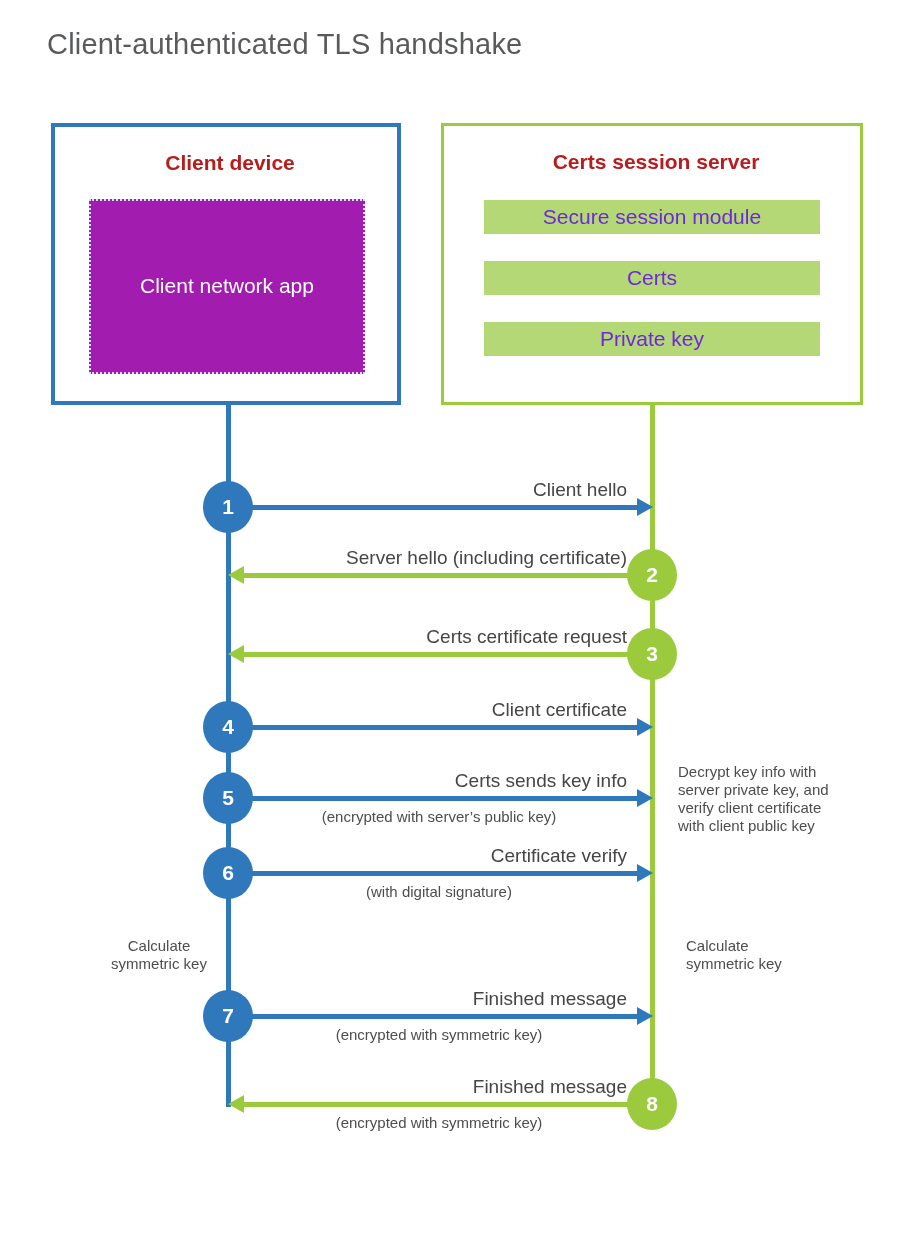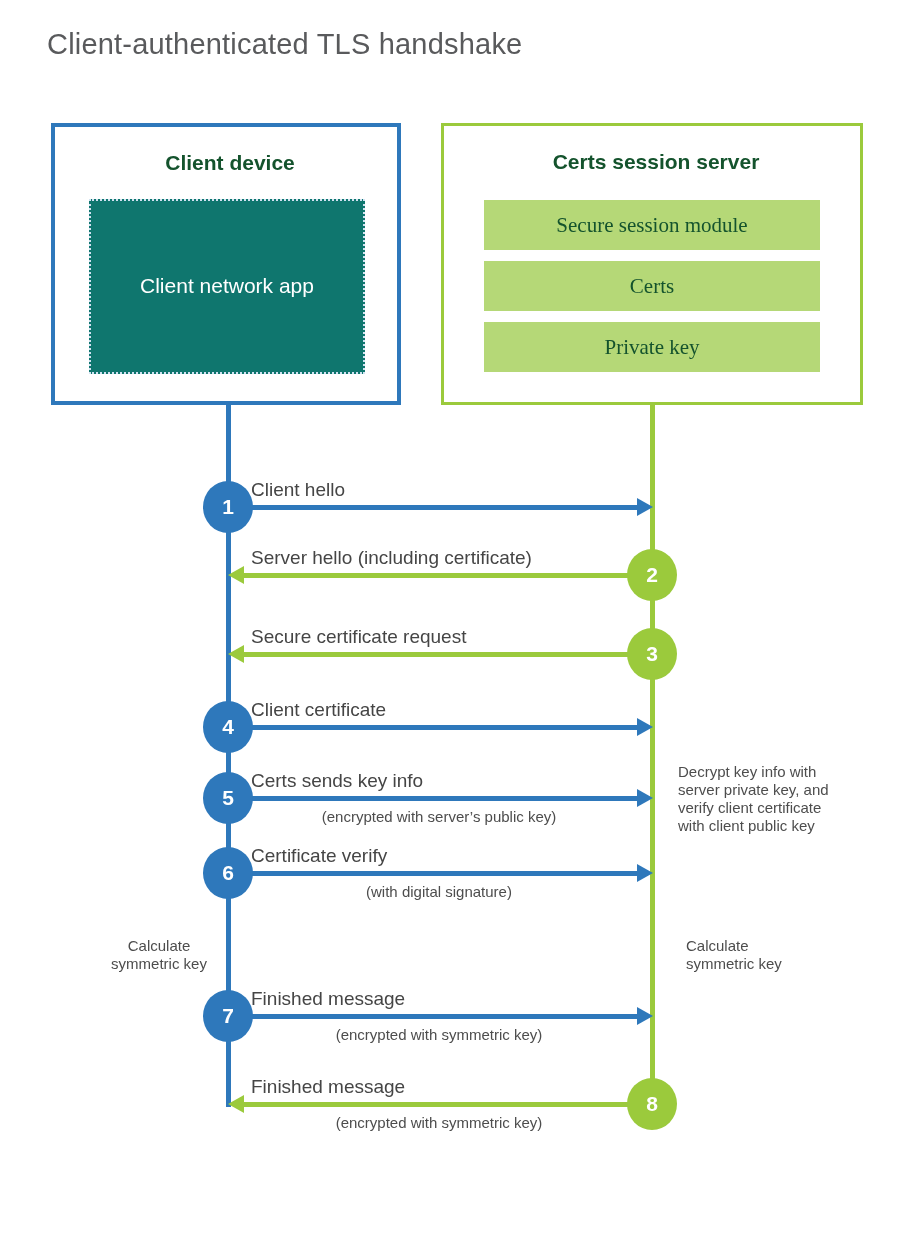--- a/index.html
+++ b/index.html
@@ -10,31 +10,31 @@
   .title{
     position:absolute;left:36px;top:28px;font-size:29px;font-weight:300;
     color:#595a5c;letter-spacing:.2px;
   }
   
   .entity{position:absolute;top:123px;height:282px;box-sizing:border-box;background:#fff;}
   .client-box{left:40px;width:350px;border:4px solid #2e78bb;}
   .server-box{left:430px;width:422px;border:3px solid #9bca3c;}
   .entity-title{
     position:absolute;top:24px;left:0;right:0;text-align:center;
-    font-size:21px;font-weight:700;color:#14532d;padding-left:8px;
+    font-size:21px;font-weight:700;color:#b91c1c;padding-left:8px;
   }
   .app-box{
     position:absolute;left:78px;top:199px;width:276px;height:175px;
-    background:#0f766e;border:2px dotted #d2e2f2;box-sizing:border-box;
+    background:#a21caf;border:2px dotted #d2e2f2;box-sizing:border-box;
     display:flex;align-items:center;justify-content:center;text-align:center;
     color:#ffffff;font-size:21px;line-height:1.45;
   }
   .bar{
-    position:absolute;left:473px;width:336px;height:50px;background:#b5d877;
-    color:#14532d;display:flex;align-items:center;justify-content:center;font-size:21px;font-family:Liberation Serif, serif;
+    position:absolute;left:473px;width:336px;height:34px;background:#b5d877;
+    color:#6d28d9;display:flex;align-items:center;justify-content:center;font-size:21px;
   }
   .bar1{top:200px;} .bar2{top:261px;} .bar3{top:322px;}
   
   .vline{position:absolute;width:5px;top:405px;}
   .vline-blue{left:215px;height:702px;background:#2e78bb;}
   .vline-green{left:639px;height:700px;background:#9bca3c;}
   
   .circle{
     position:absolute;width:50px;height:52px;border-radius:50%;color:#fff;
     font-weight:700;font-size:21px;display:flex;align-items:center;justify-content:center;
@@ -45,21 +45,21 @@
   .shaft{position:absolute;height:5px;top:calc(var(--y) - 2px);}
   .step.blue .shaft{left:230px;width:396px;background:#2e78bb;}
   .step.green .shaft{left:232px;width:400px;background:#9bca3c;}
   .head{
     position:absolute;width:0;height:0;top:calc(var(--y) - 9px);
     border-top:9px solid transparent;border-bottom:9px solid transparent;
   }
   .step.blue .head{left:626px;border-left:16px solid #2e78bb;}
   .step.green .head{left:217px;border-right:16px solid #9bca3c;}
   .msg-label{
-    position:absolute;left:240px;width:376px;text-align:left;top:calc(var(--y) - 28px);
+    position:absolute;left:240px;width:376px;text-align:right;top:calc(var(--y) - 28px);
     font-size:19px;color:#454545;line-height:22px;
   }
   .msg-sub{
     position:absolute;left:240px;width:376px;text-align:center;top:calc(var(--y) + 10px);
     font-size:15px;color:#4d4d4d;
   }
   
   .note{position:absolute;font-size:15px;color:#4d4d4d;line-height:18px;white-space:pre-line;}
   .note-decrypt{left:667px;top:763px;width:180px;text-align:left;}
   .note-calc-left{left:100px;top:937px;width:96px;text-align:center;}
@@ -100,21 +100,21 @@
     <div class="shaft"></div>
     <div class="head"></div>
     <div class="circle">2</div>
     <div class="msg-label">Server hello (including certificate)</div>
   </div>
 
   <div class="step green" style="--y:654px">
     <div class="shaft"></div>
     <div class="head"></div>
     <div class="circle">3</div>
-    <div class="msg-label">Secure certificate request</div>
+    <div class="msg-label">Certs certificate request</div>
   </div>
 
   <div class="step blue" style="--y:727px">
     <div class="shaft"></div>
     <div class="head"></div>
     <div class="circle">4</div>
     <div class="msg-label">Client certificate</div>
   </div>
 
   <div class="step blue" style="--y:798px">

